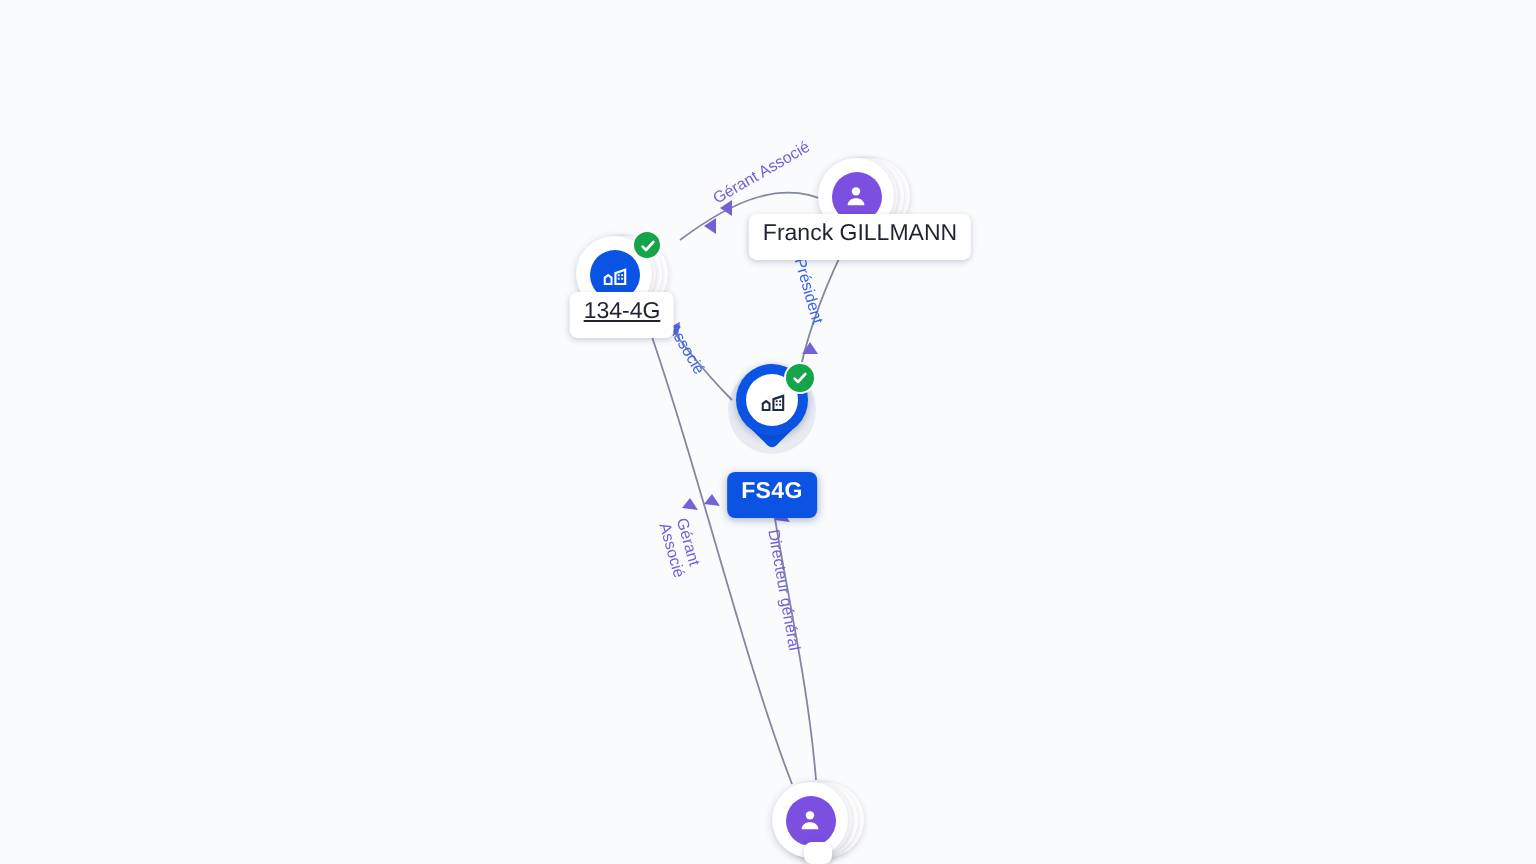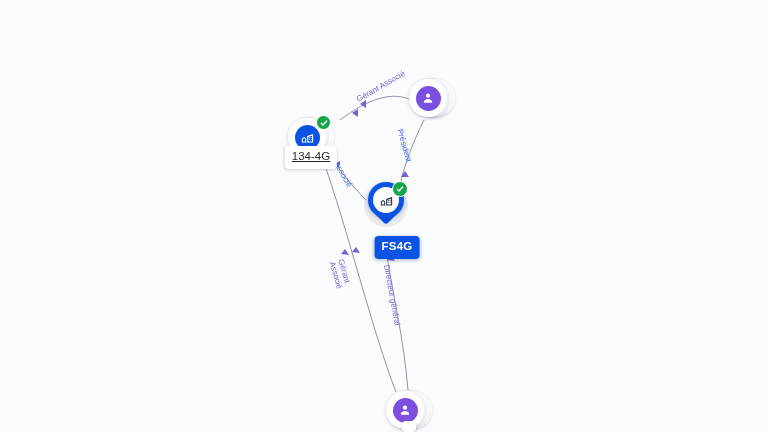--- a/index.html
+++ b/index.html
@@ -269,20 +269,21 @@
       <div class="stack-face">
         <div class="avatar-circle">
           <svg width="14" height="14" viewBox="0 0 24 24" fill="#ffffff">
             <circle cx="12" cy="8" r="3.6"></circle>
             <path d="M4.8 20c0-3.8 3.2-6.1 7.2-6.1s7.2 2.3 7.2 6.1H4.8z"></path>
           </svg>
         </div>
       </div>
     </div>
   </div>
+  <div class="node-label" style="left:430px; top:107px;">Franck GILLMANN</div>
 
   <div class="node" style="left:386px; top:211px;">
     <div class="pin-wrap">
       <div class="pin-halo"></div>
       <div class="pin-tail"></div>
       <div class="pin-shape"></div>
       <div class="pin-inner">
         <svg width="15" height="15" viewBox="0 0 24 24" fill="#1d2a44">
           <path d="M3 20h7v-6.5L6.5 11 3 13.5V20zm1.6-1.6v-3.9l1.9-1.3 1.9 1.3v3.9H4.6z"></path>
           <path d="M11.5 20H21V6.5l-9.5 3.2V20zm1.7-1.7v-7.1l6.1-2.1v9.2h-6.1z"></path>
@@ -292,21 +293,21 @@
           <rect x="17" y="14.2" width="1.5" height="1.5"></rect>
         </svg>
       </div>
       <div class="pin-badge">
         <svg width="8" height="8" viewBox="0 0 24 24" fill="none" stroke="#ffffff" stroke-width="4" stroke-linecap="round" stroke-linejoin="round">
           <polyline points="4,13 9,18 20,6"></polyline>
         </svg>
       </div>
     </div>
   </div>
-  <div class="node-label selected" style="left:386px; top:236px;margin-left:11px;">FS4G</div>
+  <div class="node-label selected" style="left:386px; top:236px;">FS4G</div>
 
   <div class="node" style="left:409px; top:410px;">
     <div class="stack-wrap">
       <div class="stack-card s3"></div>
       <div class="stack-card s2"></div>
       <div class="stack-card s1"></div>
       <div class="stack-face">
         <div class="avatar-circle">
           <svg width="14" height="14" viewBox="0 0 24 24" fill="#ffffff">
             <circle cx="12" cy="8" r="3.6"></circle>

